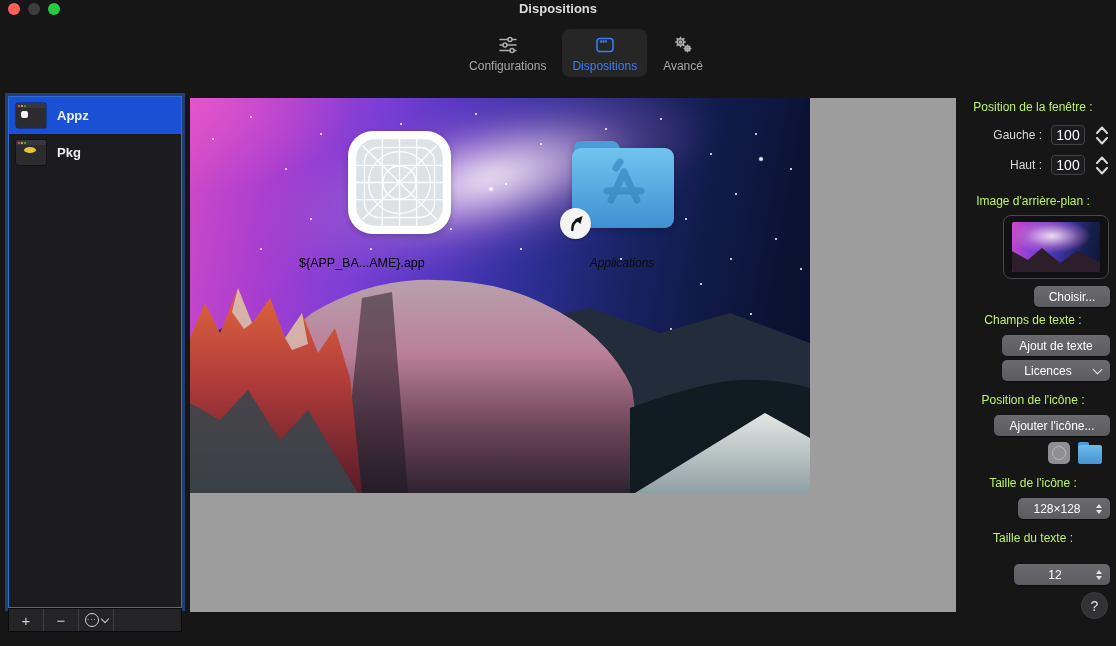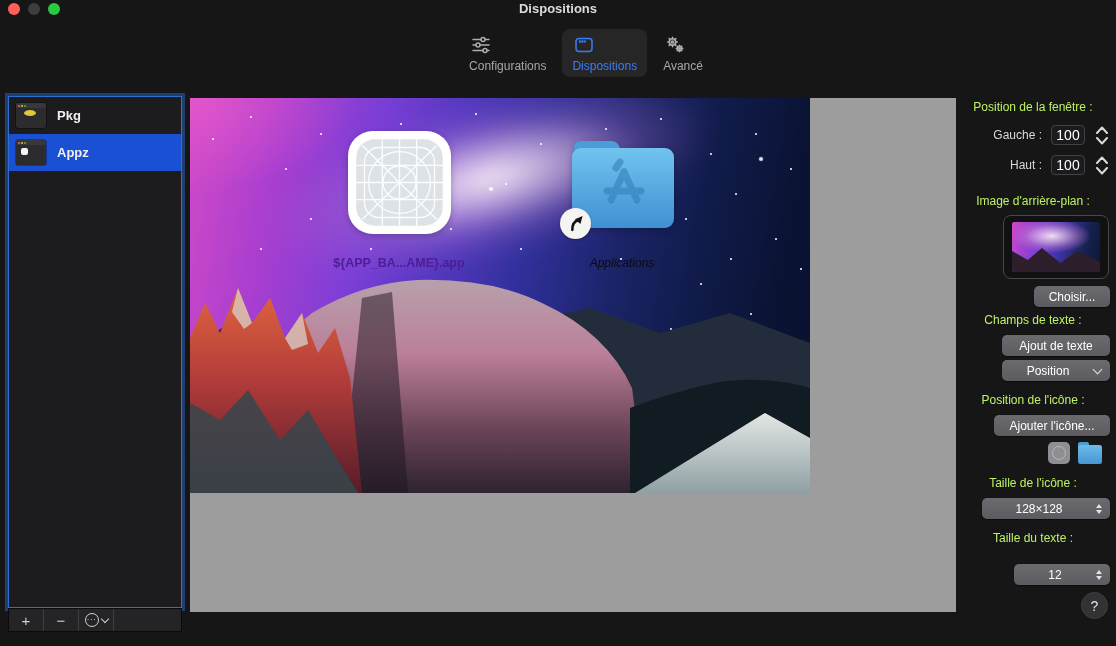--- a/index.html
+++ b/index.html
@@ -10,21 +10,21 @@
   .titlebar{position:absolute;left:0;top:0;width:100%;height:20px;}
   .traffic{position:absolute;top:3px;width:12px;height:12px;border-radius:50%;}
   .tl-close{left:8px;background:#ff5f57;}
   .tl-min{left:28px;background:#3d3d40;}
   .tl-zoom{left:48px;background:#27c93f;}
   .win-title{position:absolute;left:0;right:0;top:1px;text-align:center;font-size:13px;font-weight:bold;color:#dcdcdd;}
 
   
   .toolbar{position:absolute;left:0;top:20px;width:100%;height:66px;display:flex;justify-content:center;align-items:center;}
   .toolbar-inner{display:flex;gap:6px;transform:translateX(28px);}
-  .tab{display:flex;flex-direction:column;gap:3px;padding:5px 10px 4px;border-radius:8px;font-size:12px;color:#a7a7ab;}
+  .tab{display:flex;flex-direction:column;align-items:center;gap:3px;padding:5px 10px 4px;border-radius:8px;font-size:12px;color:#a7a7ab;}
   .tab svg{width:24px;height:22px;stroke:#aeaeb2;fill:none;stroke-width:1.5;stroke-linecap:round;stroke-linejoin:round;}
   .tab.active{background:rgba(255,255,255,.07);color:#3b7cf7;}
   .tab.active svg{stroke:#3b7cf7;}
 
   
   .sidebar{position:absolute;left:8px;top:96px;width:174px;height:512px;background:#1c1c1e;
            border:1px solid #2f6fd0;box-shadow:0 0 0 3px rgba(45,110,220,.45);box-sizing:border-box;}
   .side-row{display:flex;align-items:center;height:37px;padding-left:7px;font-size:13px;font-weight:600;color:#f0f0f0;}
   .side-row.selected{background:#1a50d4;}
   .thumb{width:30px;height:25px;border-radius:2px;overflow:hidden;background:#2c2c2e;flex:none;box-shadow:0 0 0 .5px rgba(0,0,0,.6);}
@@ -58,21 +58,21 @@
   .galaxy{position:absolute;left:70px;top:0px;width:460px;height:160px;transform:rotate(-14deg);filter:blur(10px);
     background:radial-gradient(ellipse closest-side, rgba(255,246,250,.95), rgba(242,205,238,.6) 35%, rgba(172,112,202,.3) 65%, transparent 100%);}
   .stars{position:absolute;left:0;top:0;width:1.5px;height:1.5px;border-radius:50%;color:#fff;opacity:.9;
     box-shadow:22px 40px,60px 18px,95px 70px,130px 35px,170px 90px,210px 25px,250px 60px,285px 15px,315px 85px,350px 45px,
       385px 110px,415px 30px,445px 75px,470px 20px,495px 120px,520px 55px,545px 95px,565px 35px,585px 140px,600px 70px,
       610px 170px,330px 150px,260px 130px,180px 150px,120px 120px,70px 150px,430px 160px,510px 185px,560px 215px,480px 230px,
       592px 250px,540px 160px,300px 90px 1px 1px,570px 60px 1px 1px,200px 60px 1px .5px,525px 255px;}
   .mountains{position:absolute;left:0;bottom:0;width:620px;height:395px;}
 
   .dmg-icon{position:absolute;width:103px;height:103px;filter:drop-shadow(0 2px 3px rgba(0,0,0,.25));}
-  .icon-applabel{position:absolute;left:109px;top:158px;width:200px;text-align:center;font-size:12.5px;color:#4c1d95;font-weight:bold;}
+  .icon-applabel{position:absolute;left:109px;top:158px;width:200px;text-align:left;font-size:12.5px;color:#000000;}
   .icon-appslabel{position:absolute;left:332px;top:158px;width:200px;text-align:center;font-size:12px;font-style:italic;color:#0b0b0b;}
   .folder-wrap{position:absolute;left:376px;top:32px;width:114px;height:104px;}
   .alias-badge{position:absolute;left:-6px;top:78px;width:31px;height:31px;border-radius:50%;background:#f4f4f2;
                box-shadow:0 1px 2px rgba(0,0,0,.35);display:flex;align-items:center;justify-content:center;}
 
   
   .inspector{position:absolute;left:956px;top:96px;width:160px;height:540px;display:flex;flex-direction:column;
              align-items:flex-end;padding-right:6px;box-sizing:border-box;font-size:12px;}
   .insp-title{align-self:center;color:#bef264;line-height:15px;white-space:nowrap;}
   .num-row{display:flex;align-items:center;justify-content:flex-end;gap:9px;height:22px;}
@@ -149,41 +149,41 @@
           <circle cx="15.5" cy="14.5" r="2.3"></circle>
             <circle cx="15.5" cy="14.5" r="0.8"></circle>
           <path d="M15.5 11.2v1M15.5 16.8v1M12.2 14.5h1M17.8 14.5h1M13.2 12.2l.8.8M17 16l.8.8M17.8 12.2l-.8.8M14 16l-.8.8"></path>
         </svg>
         <span>Avancé</span>
       </div>
     </div>
   </div>
 
   <div class="sidebar">
+    <div class="side-row selected">
+      <span class="thumb thumb-appz">
+        <span class="tbar">
+            <i style="background:#ff5f57"></i>
+            <i style="background:#febc2e"></i>
+            <i style="background:#28c840"></i>
+          </span>
+        <span class="tc"></span>
+      </span>
+      <span class="side-label">Appz</span>
+    </div>
     <div class="side-row">
       <span class="thumb thumb-pkg">
         <span class="tbar">
             <i style="background:#ff5f57"></i>
             <i style="background:#febc2e"></i>
             <i style="background:#28c840"></i>
           </span>
         <span class="tc"></span>
       </span>
       <span class="side-label">Pkg</span>
-    </div>
-    <div class="side-row selected">
-      <span class="thumb thumb-appz">
-        <span class="tbar">
-            <i style="background:#ff5f57"></i>
-            <i style="background:#febc2e"></i>
-            <i style="background:#28c840"></i>
-          </span>
-        <span class="tc"></span>
-      </span>
-      <span class="side-label">Appz</span>
     </div>
   </div>
 
   <div class="side-actions">
     <div class="sa-btn">+</div>
     <div class="sa-btn">−</div>
     <div class="sa-menu">
       <span class="ellipsis-ring">···</span>
       <span class="chev-sm"></span>
     </div>
@@ -294,33 +294,33 @@
 
     <div class="insp-title" style="margin-top:18px;">Image d'arrière-plan :</div>
     <div class="well" style="margin-top:6px;margin-right:1px;">
       <div class="bgthumb"></div>
     </div>
     <button class="btn" style="margin-top:7px;width:76px;text-align:center;">Choisir...</button>
 
     <div class="insp-title" style="margin-top:6px;">Champs de texte :</div>
     <button class="btn" style="margin-top:7px;width:108px;">Ajout de texte</button>
     <div class="select" style="margin-top:4px;width:108px;">
-      <span class="sel-label">Position</span>
+      <span class="sel-label">Licences</span>
       <span class="chev-down"></span>
     </div>
 
     <div class="insp-title" style="margin-top:12px;">Position de l'icône :</div>
     <button class="btn" style="margin-top:7px;width:116px;">Ajouter l'icône...</button>
     <div class="mini-icons" style="margin-top:6px;">
       <span class="mini-app"></span>
       <span class="mini-folder"></span>
     </div>
 
     <div class="insp-title" style="margin-top:12px;">Taille de l'icône :</div>
-    <div class="select" style="margin-top:7px;width:128px;margin-left:16px;">
+    <div class="select" style="margin-top:7px;width:92px;margin-left:16px;">
       <span class="sel-label">128×128</span>
       <span class="updown">
           <span class="tri-up"></span>
           <span class="tri-down"></span>
         </span>
     </div>
 
     <div class="insp-title" style="margin-top:12px;">Taille du texte :</div>
     <div class="select" style="margin-top:18px;width:96px;">
       <span class="sel-label">12</span>

